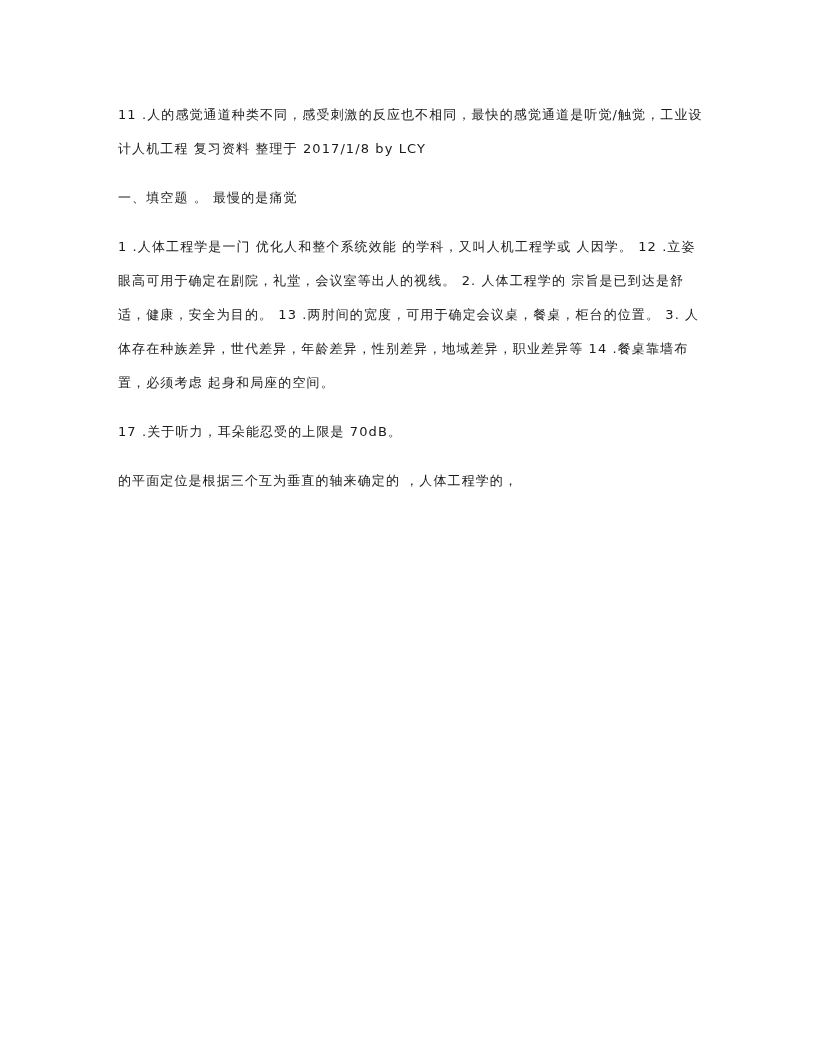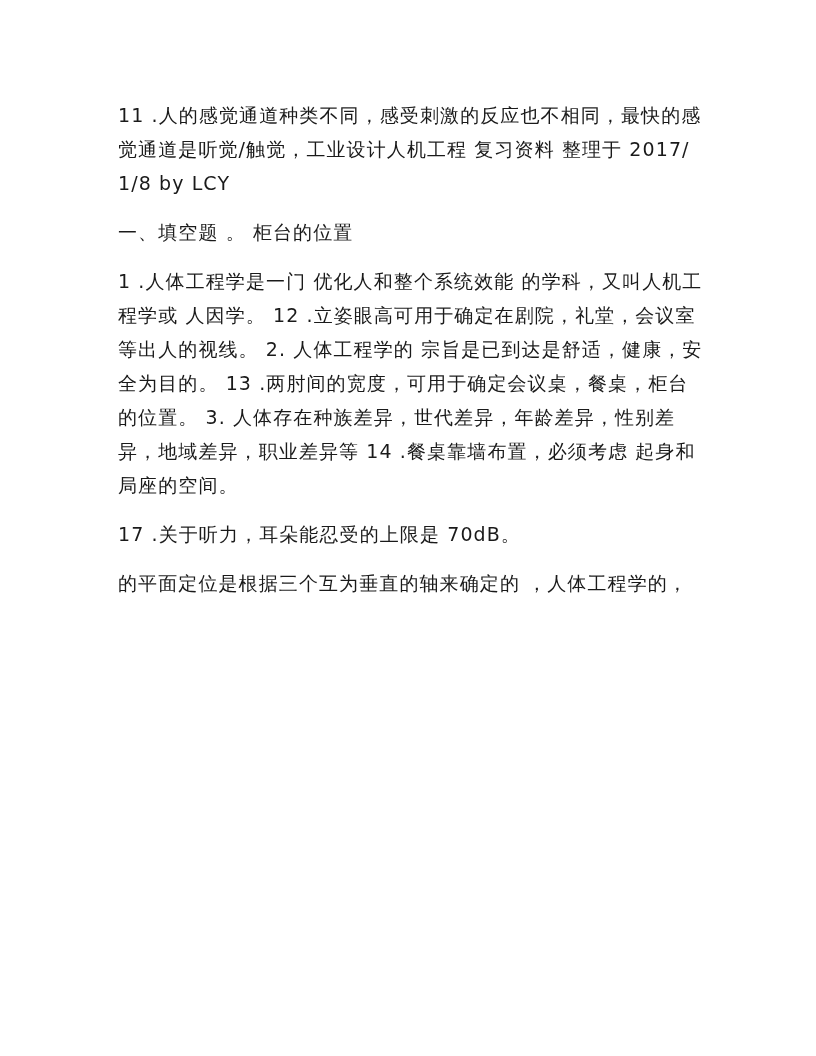--- a/index.html
+++ b/index.html
@@ -1,23 +1,23 @@
 <!DOCTYPE html>
 <html><head>
 <meta charset="utf-8">
 <style>
   html, body { margin: 0; padding: 0; background: #ffffff; }
   body { width: 816px; height: 1056px; position: relative; overflow: hidden;
          font-family: "DejaVu Sans", "Liberation Sans", sans-serif; color: #1a1a1a; }
   .page { position: absolute; left: 118px; top: 98px; width: 586px; }
-  .para { font-size: 19px; line-height: 34px; letter-spacing: 1.1px; margin: 0 0 15px 0;
+  .para { font-size: 13px; line-height: 34px; letter-spacing: 1.1px; margin: 0 0 15px 0;
           word-break: break-all; }
 </style>
 </head>
 <body>
 
 <div class="page">
   <p class="para">11 .人的感觉通道种类不同，感受刺激的反应也不相同，最快的感觉通道是听觉/触觉，工业设计人机工程 复习资料 整理于 2017/1/8 by LCY</p>
-  <p class="para">一、填空题 。 柜台的位置</p>
+  <p class="para">一、填空题 。 最慢的是痛觉</p>
   <p class="para">1 .人体工程学是一门 优化人和整个系统效能 的学科，又叫人机工程学或 人因学。 12 .立姿眼高可用于确定在剧院，礼堂，会议室等出人的视线。 2. 人体工程学的 宗旨是已到达是舒适，健康，安全为目的。 13 .两肘间的宽度，可用于确定会议桌，餐桌，柜台的位置。 3. 人体存在种族差异，世代差异，年龄差异，性别差异，地域差异，职业差异等 14 .餐桌靠墙布置，必须考虑 起身和局座的空间。</p>
   <p class="para">17 .关于听力，耳朵能忍受的上限是 70dB。</p>
   <p class="para">的平面定位是根据三个互为垂直的轴来确定的 ，人体工程学的，</p>
 </div>
 
 </body></html>

